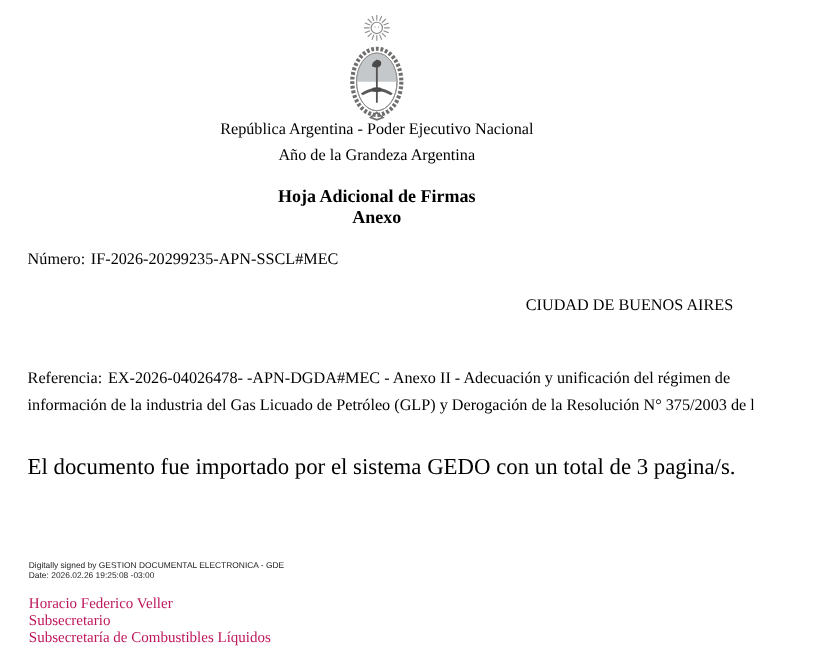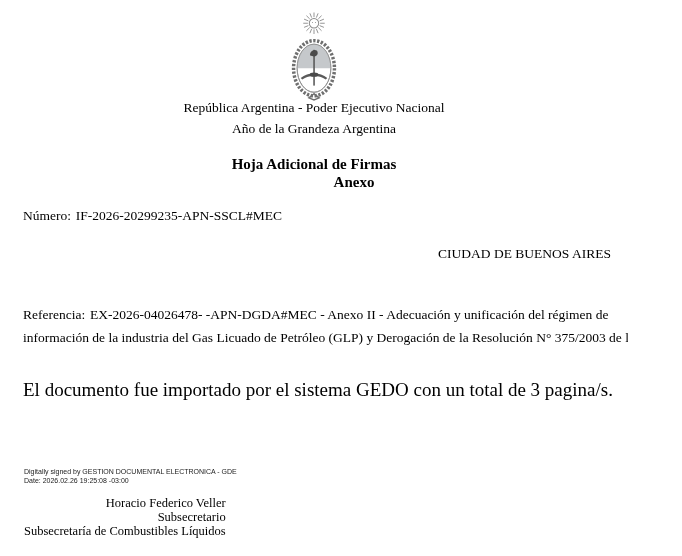--- a/index.html
+++ b/index.html
@@ -36,21 +36,21 @@
   .title-line {
     position: absolute;
     left: 0;
     width: 100%;
     text-align: center;
     font-size: 15px;
     font-weight: bold;
     white-space: nowrap;
   }
   .title1 { top: 156px; }
-  .title2 { top: 174px; padding-left: 40px; }
+  .title2 { top: 174px; }
   .numero {
     position: absolute;
     top: 208px;
     left: 23px;
     font-size: 13.5px;
     white-space: nowrap;
   }
   .bold-label {
     font-weight: normal;
     margin-right: 0.35em;
@@ -88,22 +88,21 @@
     line-height: 9px;
     color: #222222;
     white-space: nowrap;
   }
   .signer {
     position: absolute;
     top: 496px;
     left: 24px;
     font-size: 12.5px;
     line-height: 14px;
-    color: #000000;
-    text-align: right;
+    color: #be185d;
   }
 </style>
 </head>
 <body>
 
 <div class="page">
 
   <div class="crest">
     <svg width="62" height="92" viewBox="0 0 60 90" xmlns="http://www.w3.org/2000/svg">
 

